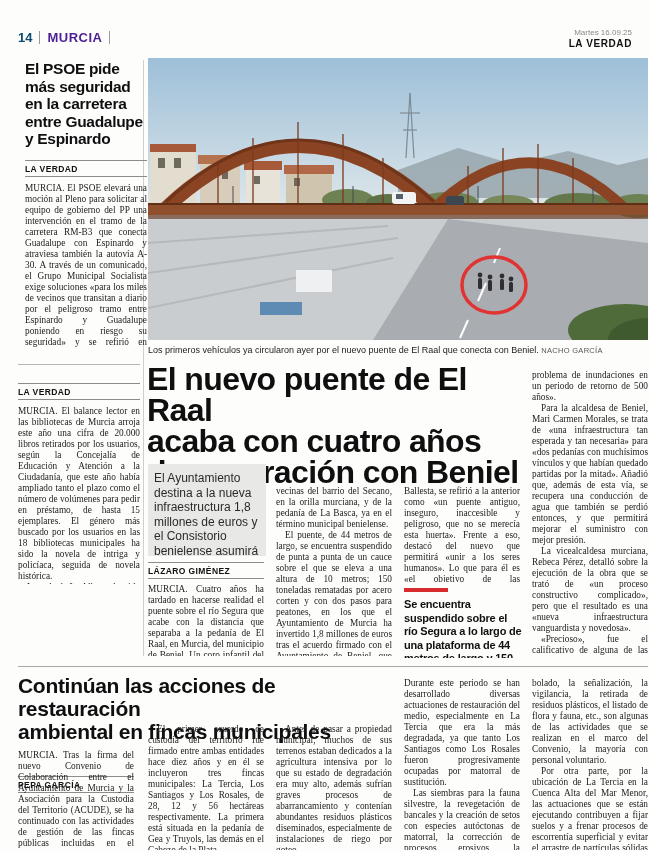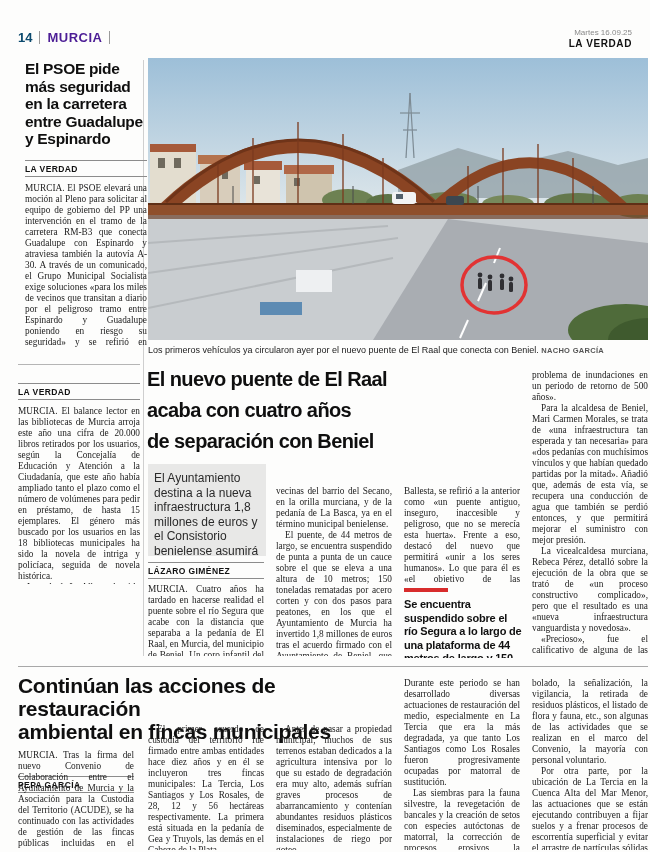--- a/index.html
+++ b/index.html
@@ -12,40 +12,40 @@
   .abs { position:absolute; }
   
   .pagenum { font:bold 13px "Liberation Sans", sans-serif; color:#0c4a6e;margin-top:37px; }
   .vbar { display:inline-block; width:1px; height:13px; background:#9a9a9a; margin:0 7px; vertical-align:-2px; }
   .section { font:bold 13px "Liberation Sans", sans-serif; color:#4c1d95; letter-spacing:.5px; }
   .dateline { font:8px "Liberation Sans", sans-serif; color:#8a8a8a; text-align:right; line-height:10px;}
   .masthead { font:bold 10px "Liberation Sans", sans-serif; color:#111; letter-spacing:.6px; }
   
   .hl { font-family:"Liberation Sans", sans-serif; font-weight:bold; color:#0f0f0f; letter-spacing:-.3px; }
   .hl-side { font-size:15.5px; line-height:17.5px; }
-  .hl-main { font-size:20px; line-height:31px; letter-spacing:-.6px; }
+  .hl-main { font-size:32px; line-height:31px; letter-spacing:-.6px; }
   .hl-main span { display:block; }
   .hl-bottom { font-size:21px; line-height:23px; }
   .hl-bottom span { display:block; }
   
   .byline { border-top:1px solid #8c8c8c; border-bottom:1px solid #8c8c8c; padding:3px 0 2px;
             font:bold 8.5px "Liberation Sans", sans-serif; letter-spacing:.4px; color:#111; }
   
   .bodytext { font-size:9.3px; line-height:11px; color:#222; overflow:hidden; }
   .bodytext p { text-align:justify; hyphens:auto; }
   .bodytext p.ind { text-indent:9px; }
   
   .standfirst { background:#e8e8e7; padding:7px 6px; font:12px/14.5px "Liberation Sans", sans-serif; color:#2a2a2a; overflow:hidden;}
   
   .quotebox { overflow:hidden; }
   .quotebox .bar { width:44px; height:4px; background:#d82c2c; margin-bottom:6px; }
   .quotebox .qt { font:bold 11px/13.5px "Liberation Sans", sans-serif; color:#101010; letter-spacing:-.2px; }
   
   .caption { font:9px "Liberation Sans", sans-serif; color:#222; }
-  .caption .credit { font-weight:bold; font-size:7.5px; color:#555; letter-spacing:.3px;margin-top:15px; }
+  .caption .credit { font-weight:normal; font-size:7.5px; color:#555; letter-spacing:.3px;margin-top:15px; }
   
   .hrule { background:#b5b5b5; height:1px; }
   .vrule { background:#cfcfcf; width:1px; }
   .photo { background:#bcd2e0; overflow:hidden; }
 </style>
 </head>
 <body>
 
 <div class="abs" style="left:18px; top:28px; width:614px;">
   <span class="pagenum">14</span><span class="vbar"></span><span class="section">MURCIA</span><span class="vbar"></span>

